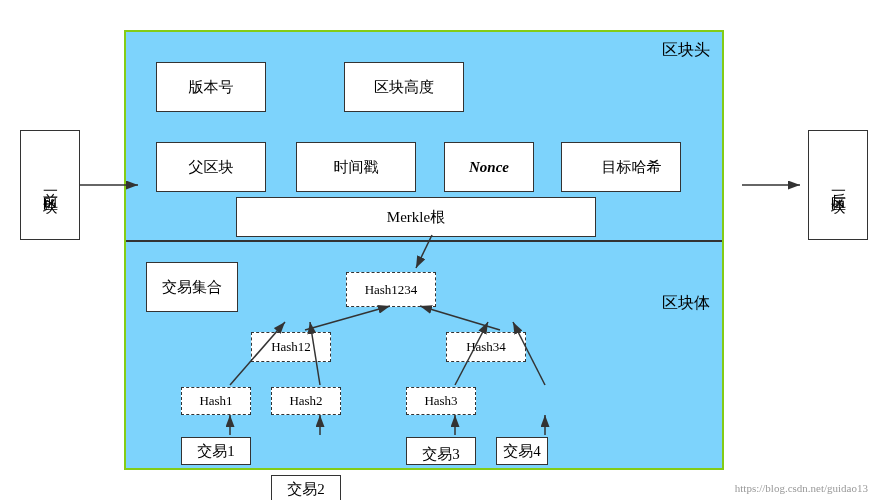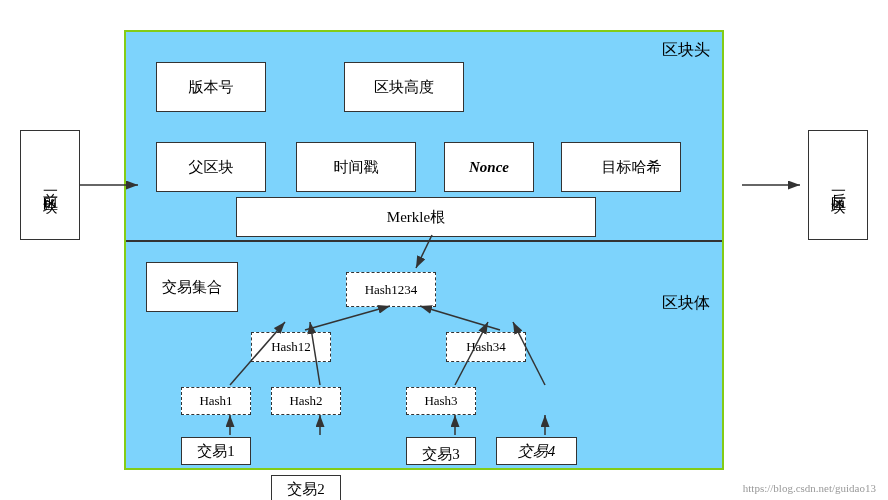--- a/index.html
+++ b/index.html
@@ -236,36 +236,36 @@
       left: 370px;
       top: 145px;
       width: 70px;
       height: 28px;
     }
 
     
     .tx1 { left: 55px; top: 195px; width: 70px; height: 28px; }
     .tx2 { left: 145px; top: 195px; width: 70px; height: 28px; margin-top: 38px; }
     .tx3 { left: 280px; top: 195px; width: 70px; height: 28px; align-items: flex-end; }
-    .tx4 { left: 370px; top: 195px; width: 81px; height: 28px; font-style: italic; }
+    .tx4 { left: 370px; top: 195px; width: 52px; height: 28px; }
 
     
     .arrows-svg {
       position: absolute;
       top: 0;
       left: 0;
       width: 888px;
       height: 500px;
       pointer-events: none;
     }
 
     .watermark {
       position: absolute;
       bottom: 6px;
-      right: 12px;
+      right: 20px;
       font-size: 11px;
       color: #999;
     }
   </style>
 </head>
 <body>
 
 <div class="diagram-container">
 
   <div class="prev-block">

